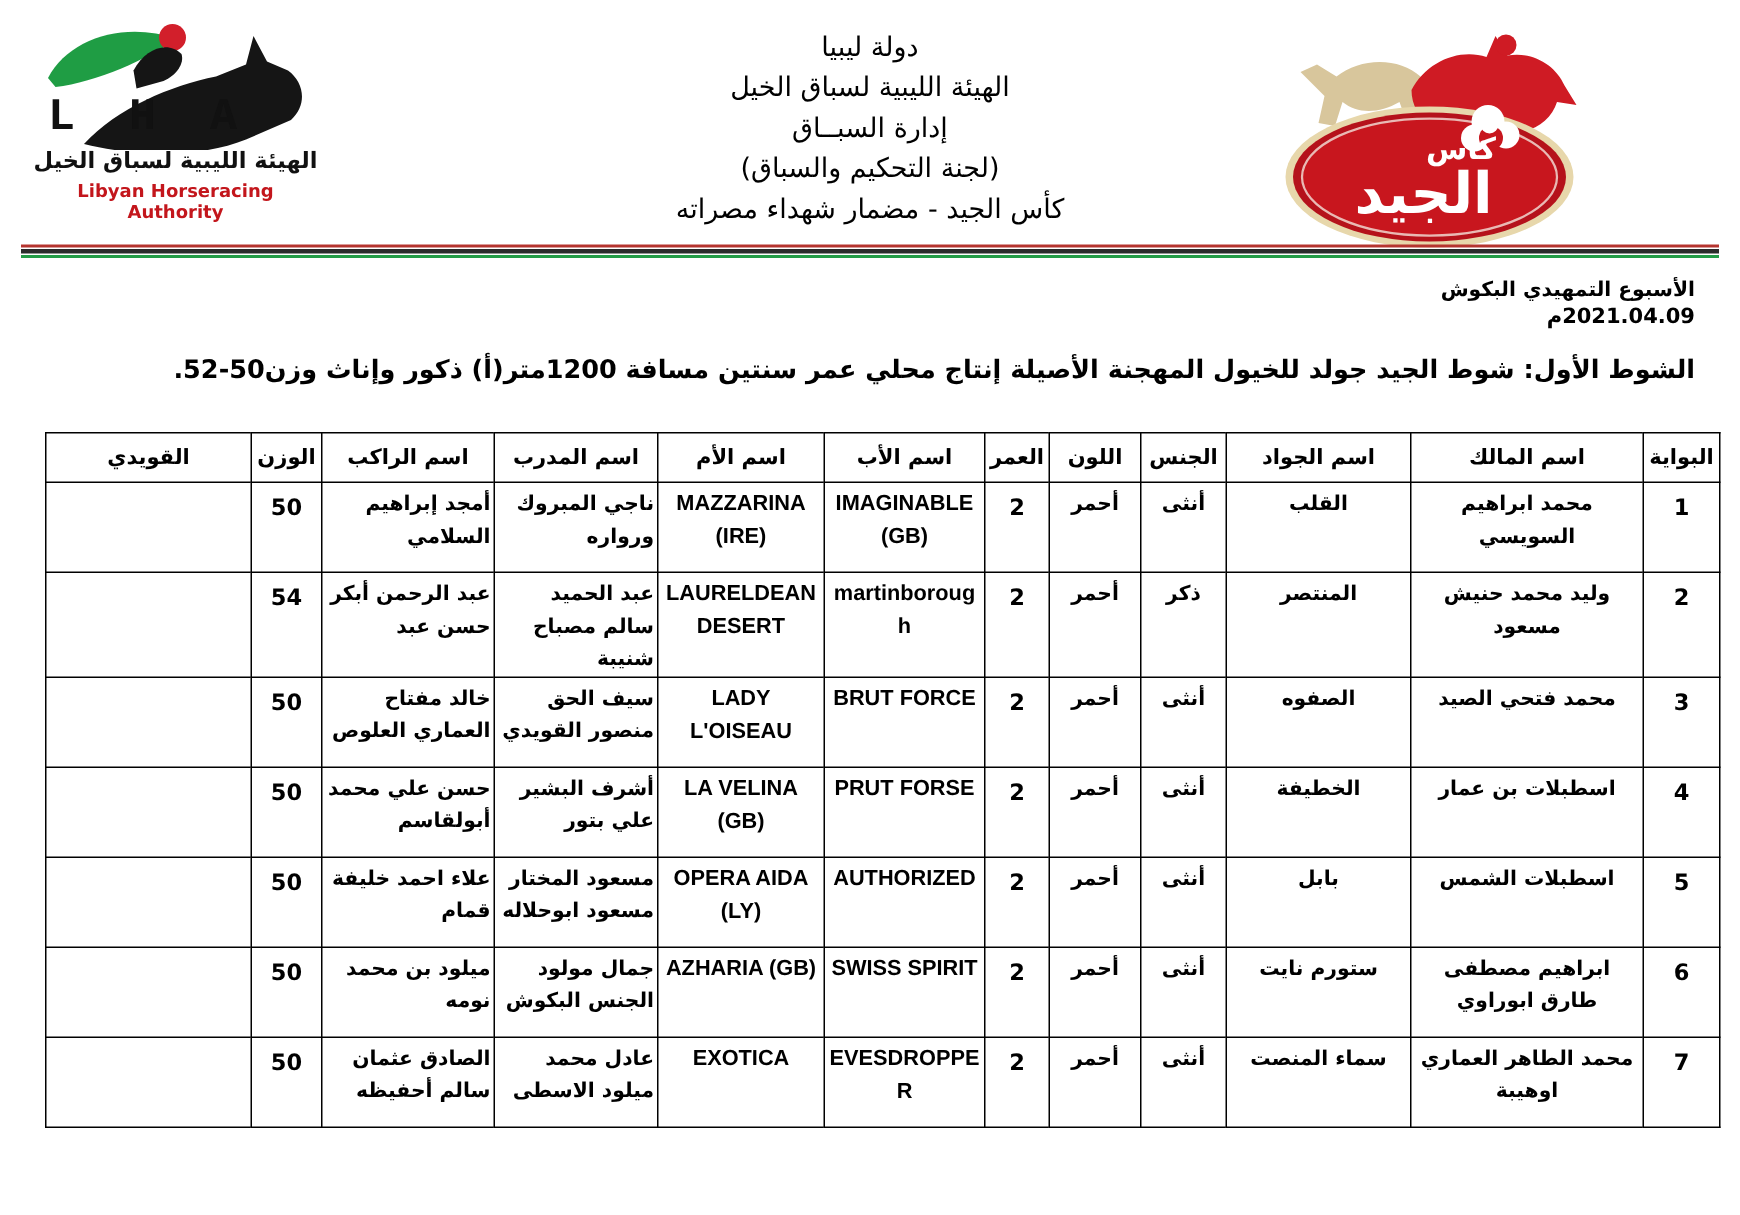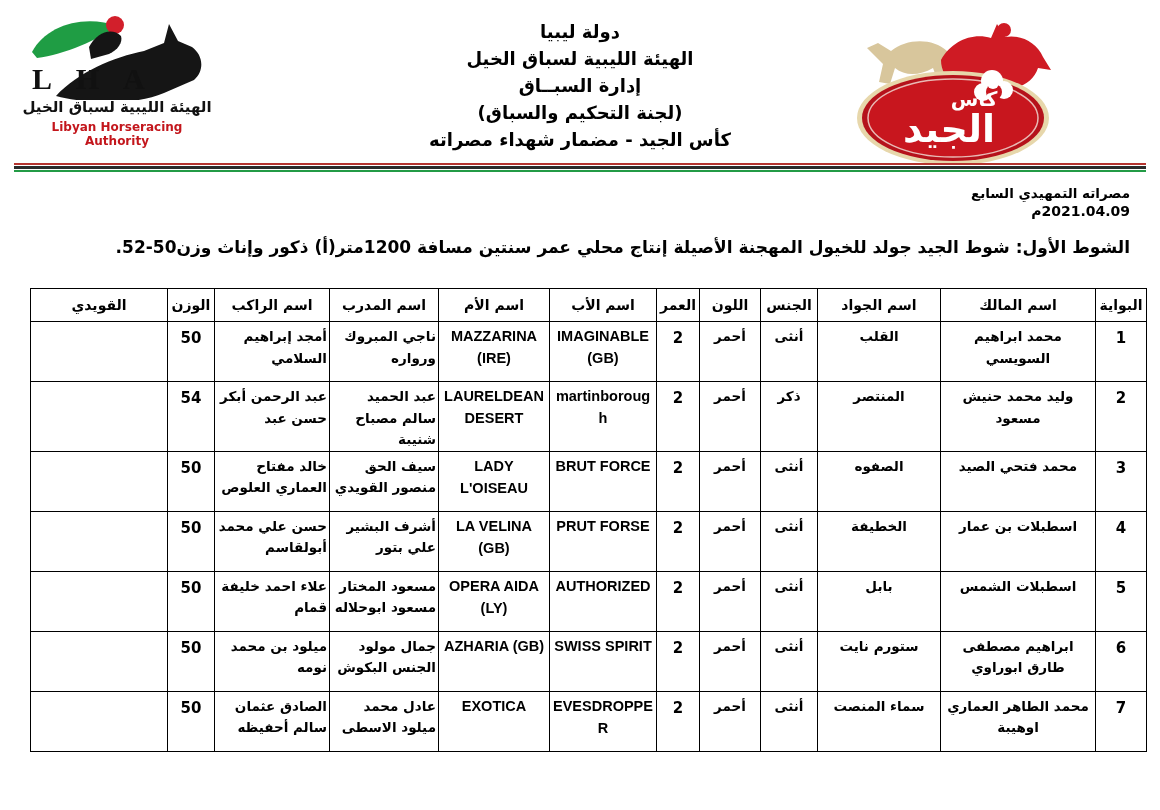--- a/index.html
+++ b/index.html
@@ -6,37 +6,37 @@
   .page {
     position:relative; width:1160px; height:810px; margin:0 auto;
     background:#ffffff; overflow:hidden;
     font-family:"DejaVu Sans", sans-serif; color:#000;
   }
   
   .lha-logo { position:absolute; left:22px; top:12px; width:190px; height:130px; }
   .lha-art { position:absolute; left:0; top:0; }
   .lha-acronym {
     position:absolute; left:10px; top:50px;
-    font-family:Liberation Serif, serif; font-weight:bold;
+    font-family:Liberation Mono, monospace; font-weight:bold;
     font-size:30px; letter-spacing:9px; color:#111;
   }
   .lha-arabic {
     position:absolute; left:0; top:86px; width:190px; text-align:center;
     font-weight:bold; font-size:15px; color:#111; direction:rtl;
   }
   .lha-english {
     position:absolute; left:0; top:108px; width:190px; text-align:center;
     font-weight:bold; font-size:12px; color:#c3161c;
   }
   
   .org-block {
     position:absolute; left:50%; top:18px; transform:translateX(-50%);
     width:420px; text-align:center; direction:rtl;
   }
-  .org-line { font-weight:bold; font-size:18px; line-height:27px; color:#000; }
+  .org-line { font-weight:normal; font-size:18px; line-height:27px; color:#000; }
   
   .cup-logo { position:absolute; left:853px; top:18px; width:200px; height:148px; }
   
   .flag-rule { position:absolute; left:14px; right:14px; top:163px; }
   .flag-rule .r { height:2px; background:#b5342f; }
   .flag-rule .b { height:3px; background:#2b2b2b; margin-top:1px; }
   .flag-rule .g { height:2px; background:#239b46; margin-top:1px; }
   
   .meta-block {
     position:absolute; right:30px; top:184px; direction:rtl; text-align:right;
@@ -133,21 +133,21 @@
     </svg>
   </div>
 
   <div class="flag-rule">
     <div class="r"></div>
     <div class="b"></div>
     <div class="g"></div>
   </div>
 
   <div class="meta-block">
-    <div class="meta-week">مصراته التمهيدي السابع</div>
+    <div class="meta-week">الأسبوع التمهيدي البكوش</div>
     <div class="meta-date">2021.04.09م</div>
   </div>
 
   <div class="race-title">الشوط الأول: شوط الجيد جولد للخيول المهجنة الأصيلة إنتاج محلي عمر سنتين مسافة 1200متر(أ) ذكور وإناث وزن50-52.</div>
 
   <div class="entries">
     <table>
       <thead>
         <tr>
             <th class="col-gate">البواية</th>

